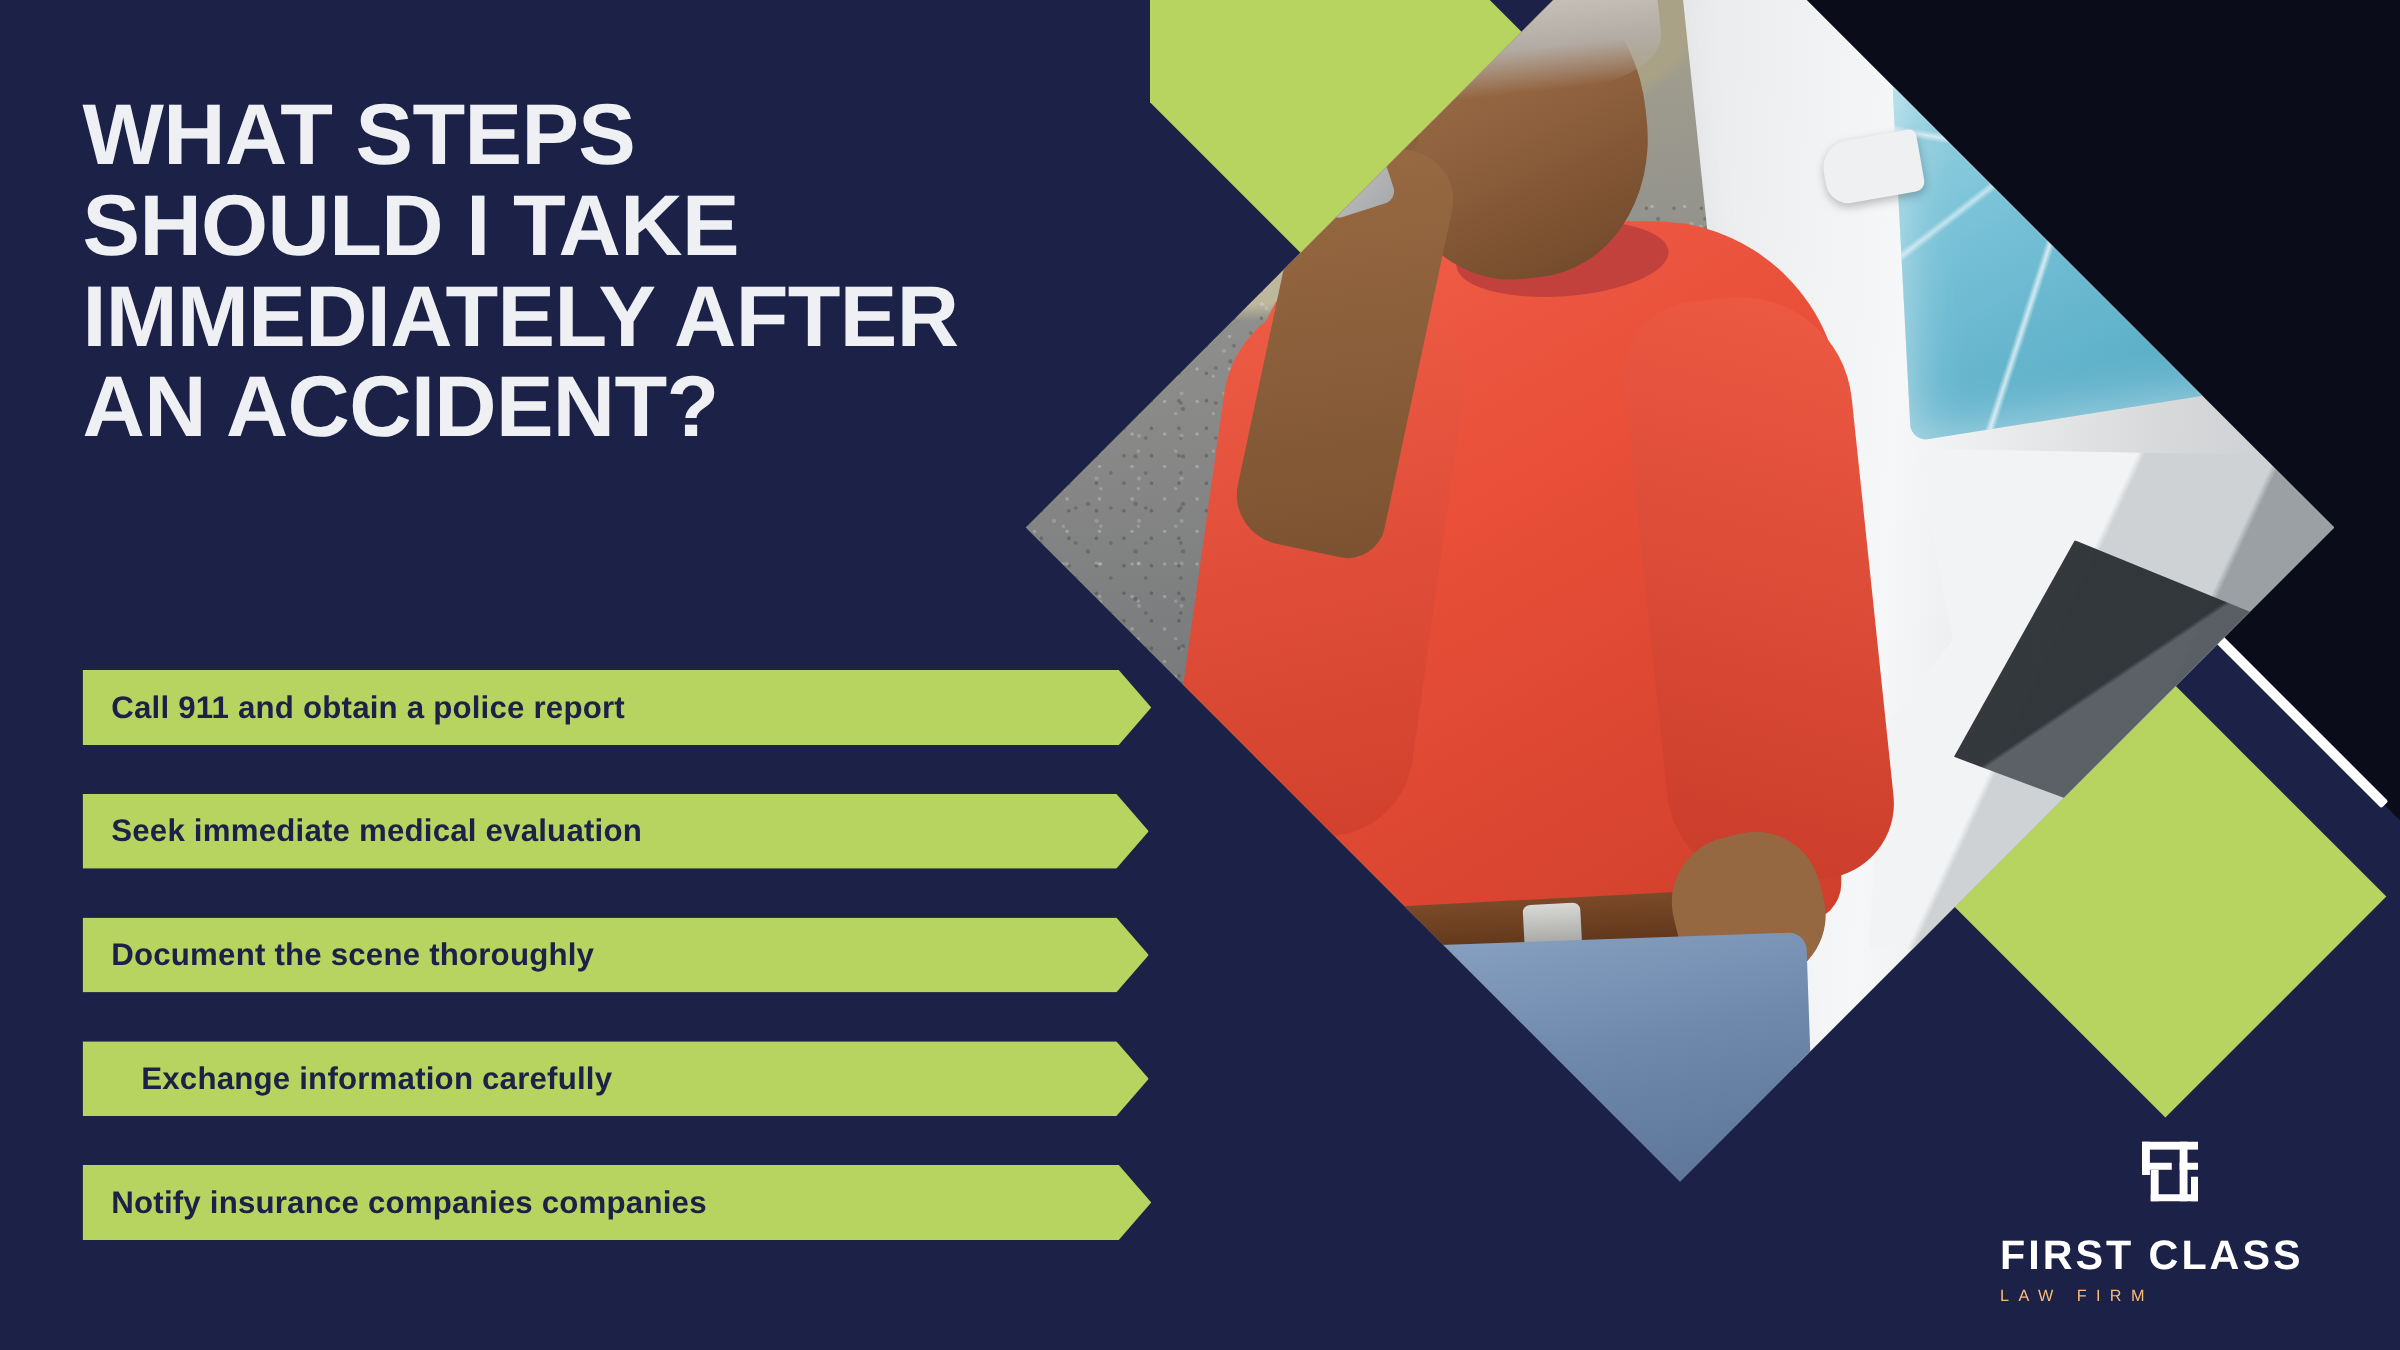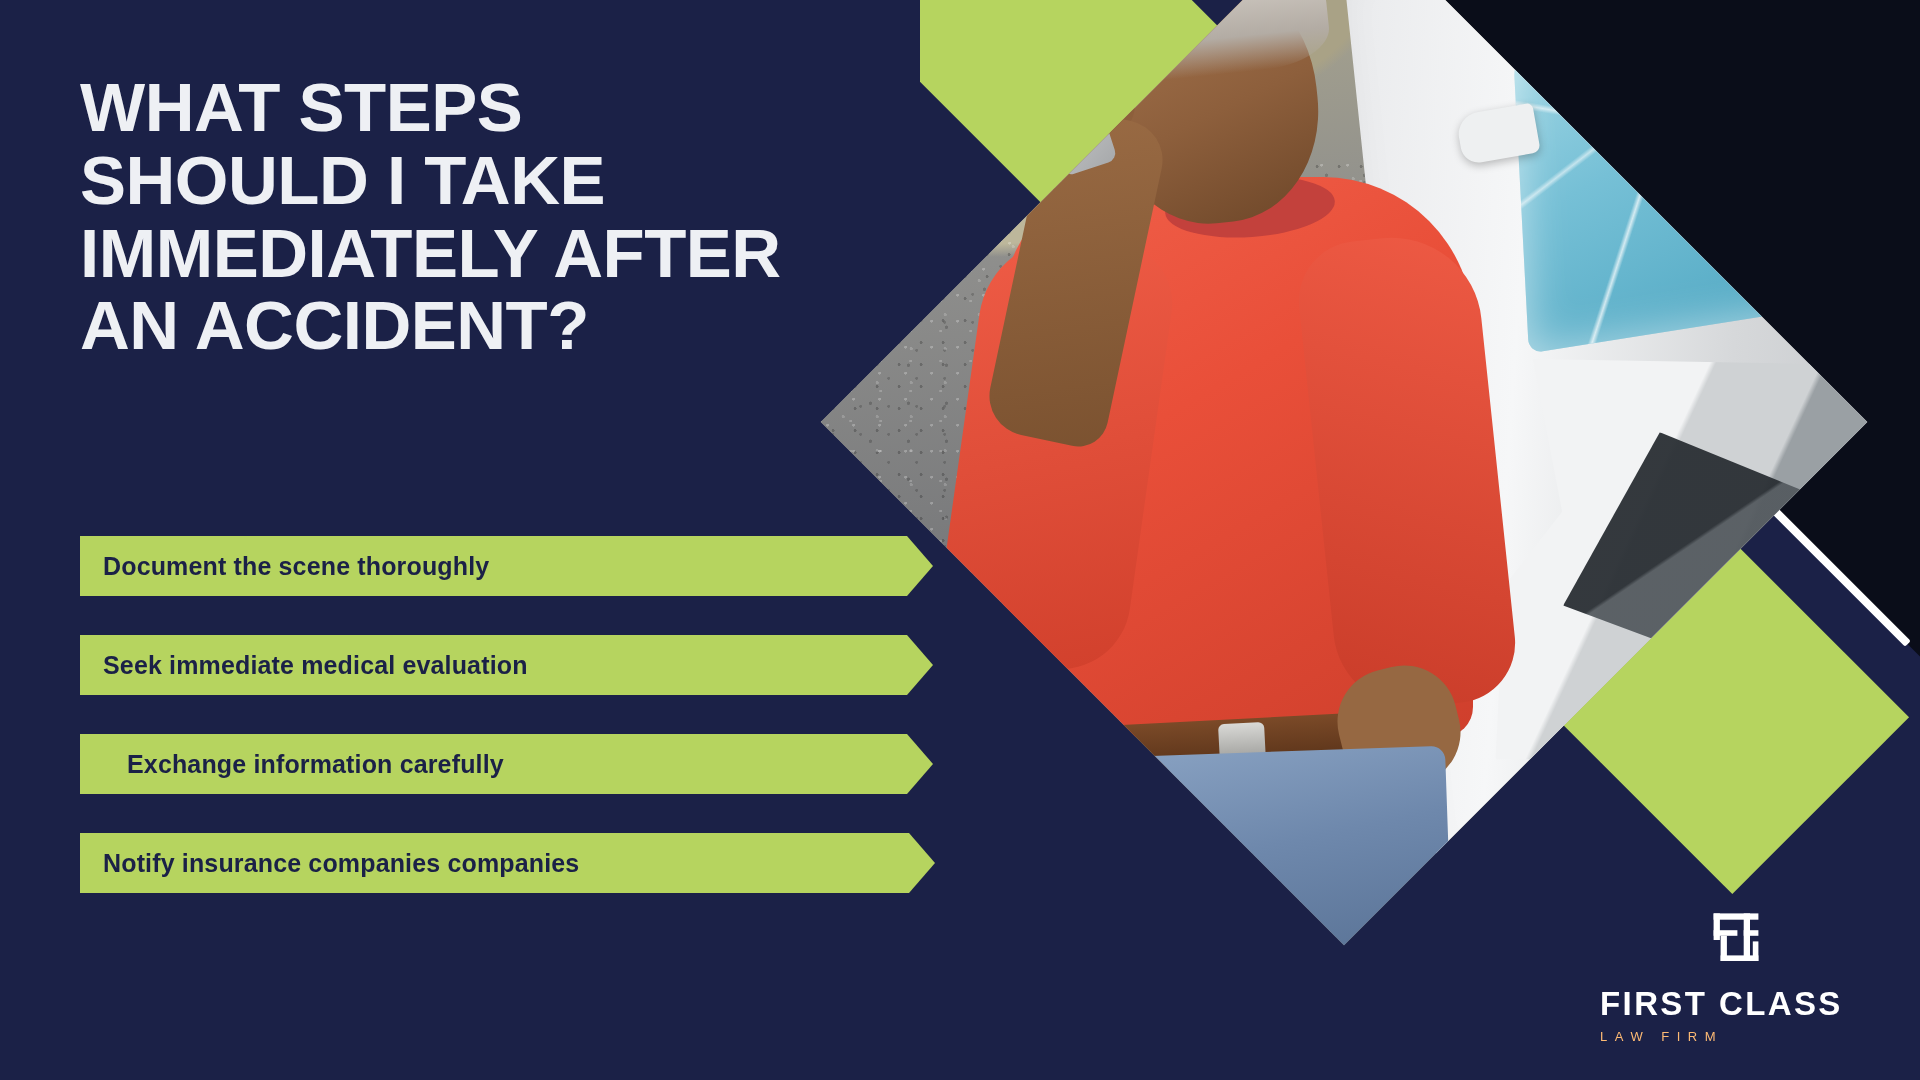--- a/index.html
+++ b/index.html
@@ -221,21 +221,21 @@
   }
   .ph-jeans{
     position:absolute; left:110px; top:876px;
     width:420px; height:230px;
     background:linear-gradient(170deg,#8ba4c4 0%,#6e88ac 45%,#566f92 100%);
     border-radius:14px 14px 0 0;
     transform:rotate(-2deg);
   }
 
   
-  .content{ position:absolute; top:0; left:16px; width:1000px; height:1080px; }
+  .content{ position:absolute; top:0; left:2px; width:1000px; height:1080px; }
 
   .headline{
     position:absolute;
     left:64px; top:72px;
     width:920px;
     font-size:69px;
     line-height:1.055;
     font-weight:bold;
     letter-spacing:-0.5px;
     color:#eef0f4;
@@ -353,25 +353,28 @@
 
   <div class="content">
 
     <h1 class="headline">WHAT STEPS
 SHOULD I TAKE
 IMMEDIATELY AFTER
 AN ACCIDENT?</h1>
 
 
     <div class="banner-list">
+      <div class="banner w1">
+        <span class="label">Call 911 and obtain a police report</span>
+      </div>
+      <div class="banner w2">
+        <span class="label">Seek immediate medical evaluation</span>
+      </div>
       <div class="banner w3">
         <span class="label">Document the scene thoroughly</span>
-      </div>
-      <div class="banner w2">
-        <span class="label">Seek immediate medical evaluation</span>
       </div>
       <div class="banner w4">
         <span class="label">Exchange information carefully</span>
       </div>
       <div class="banner w5">
         <span class="label">Notify insurance companies companies</span>
       </div>
     </div>
   </div>
 

